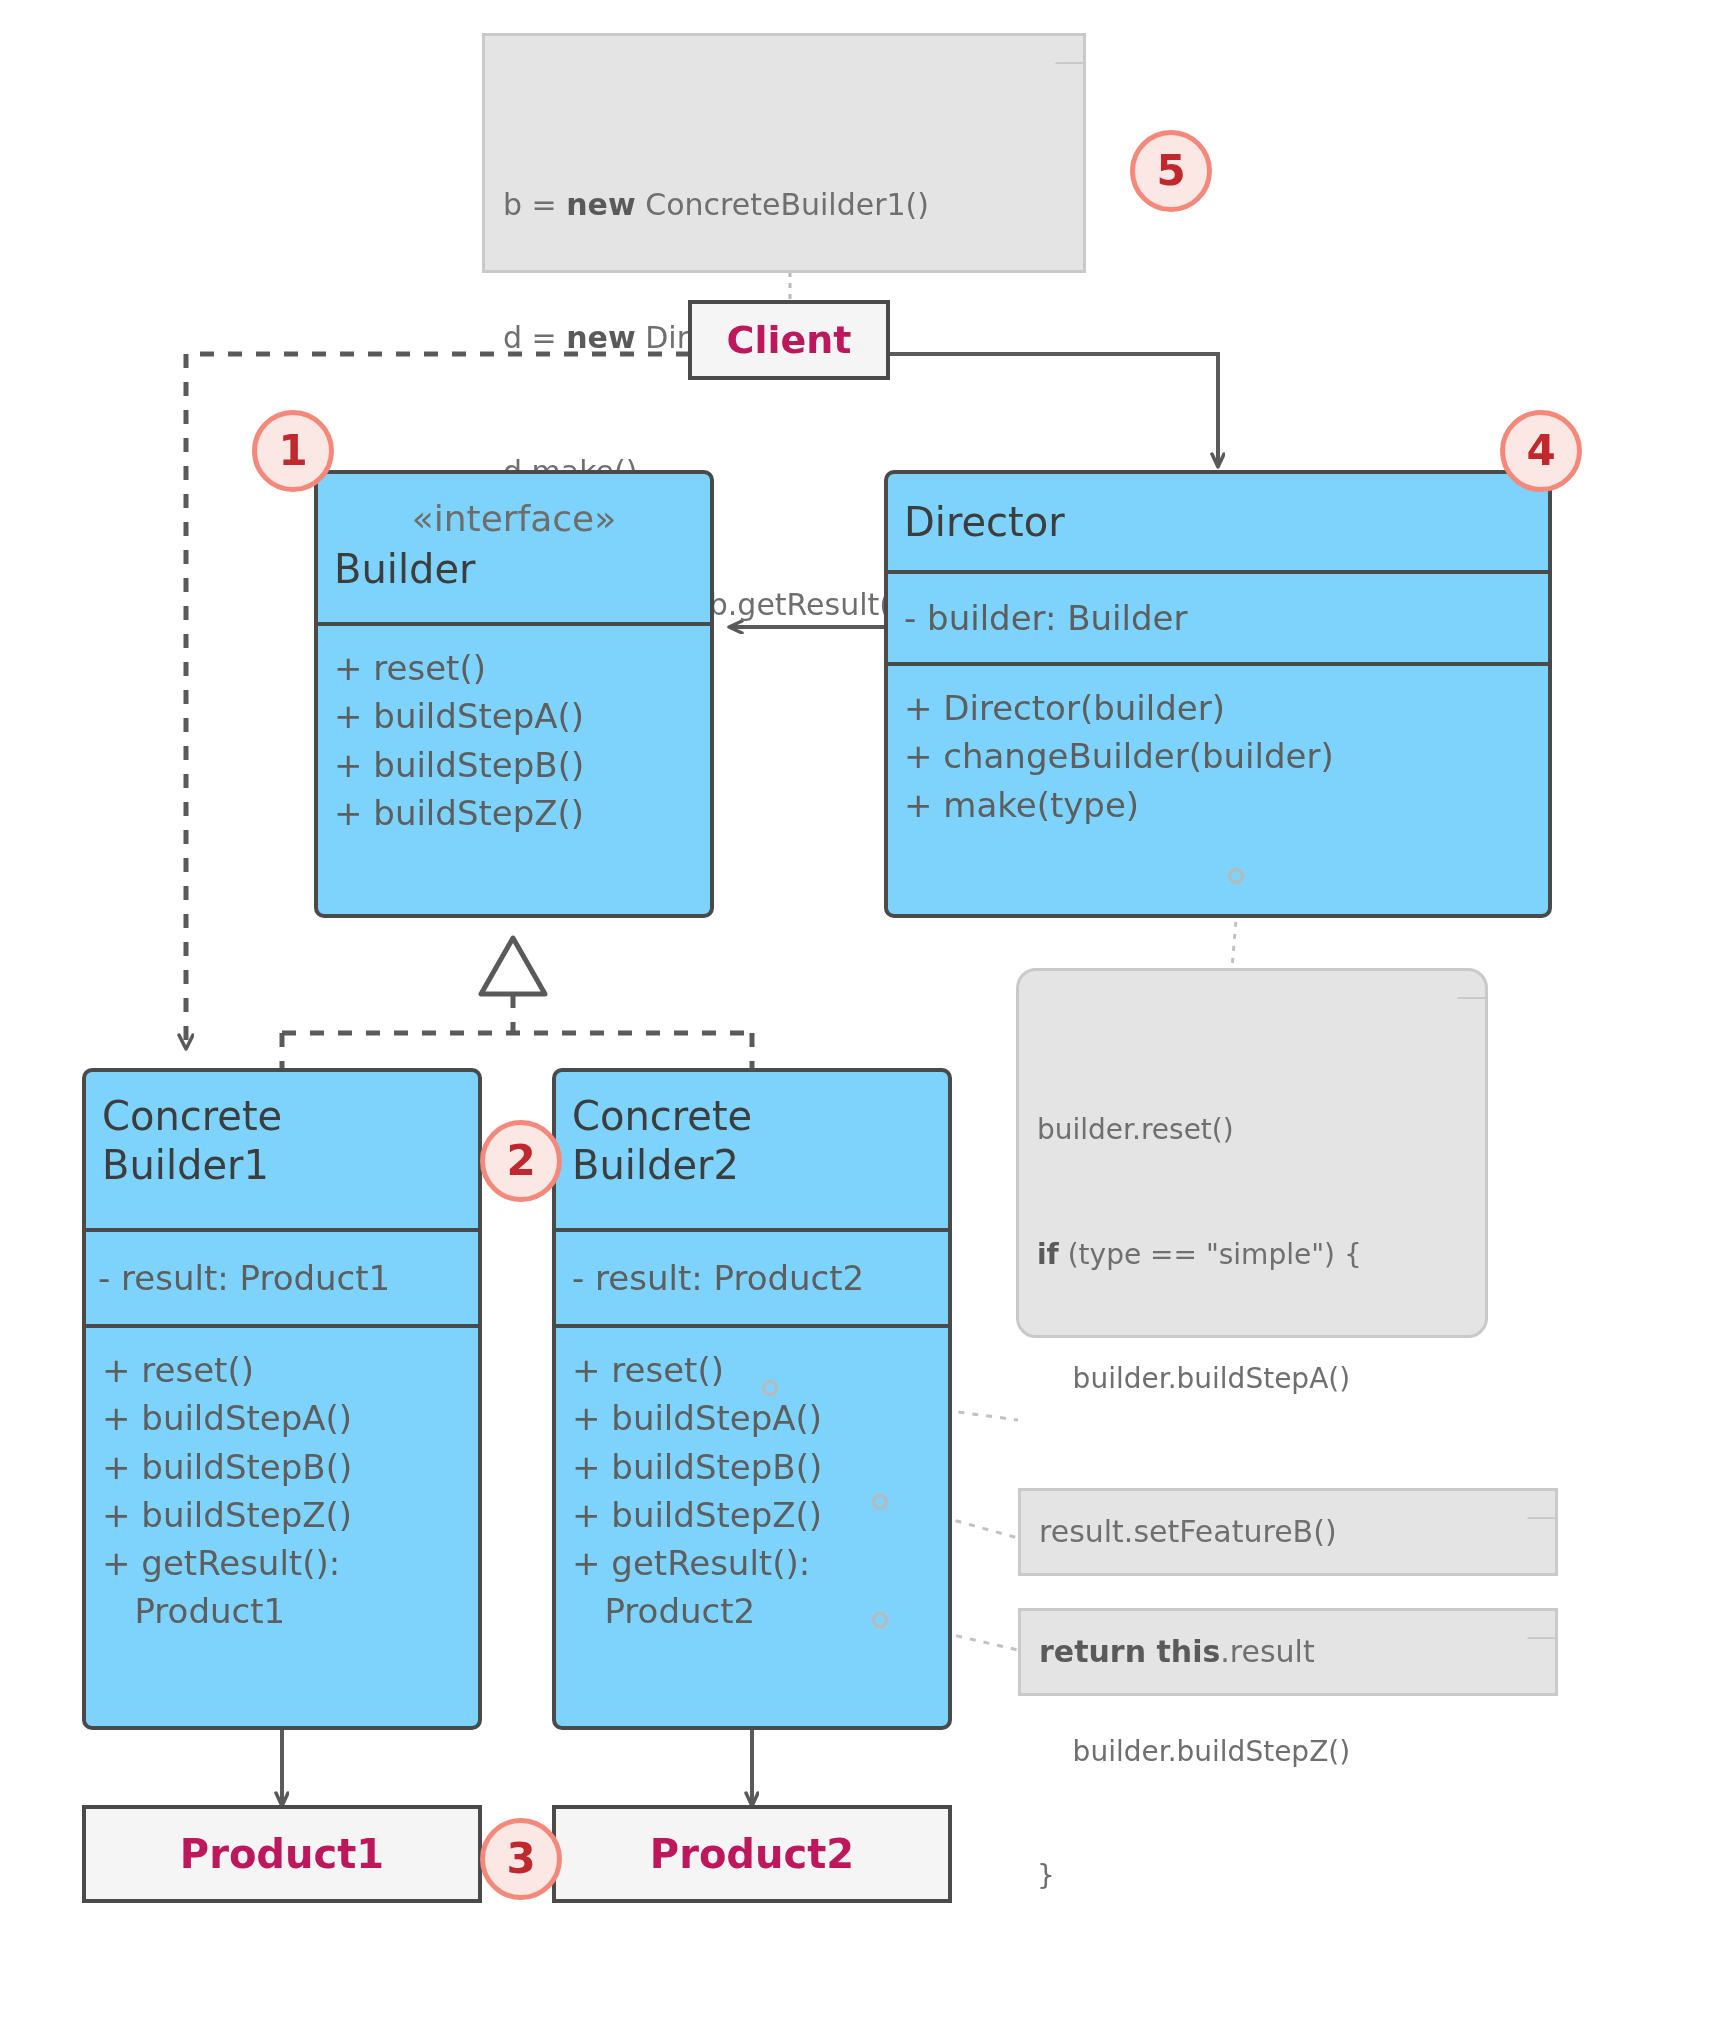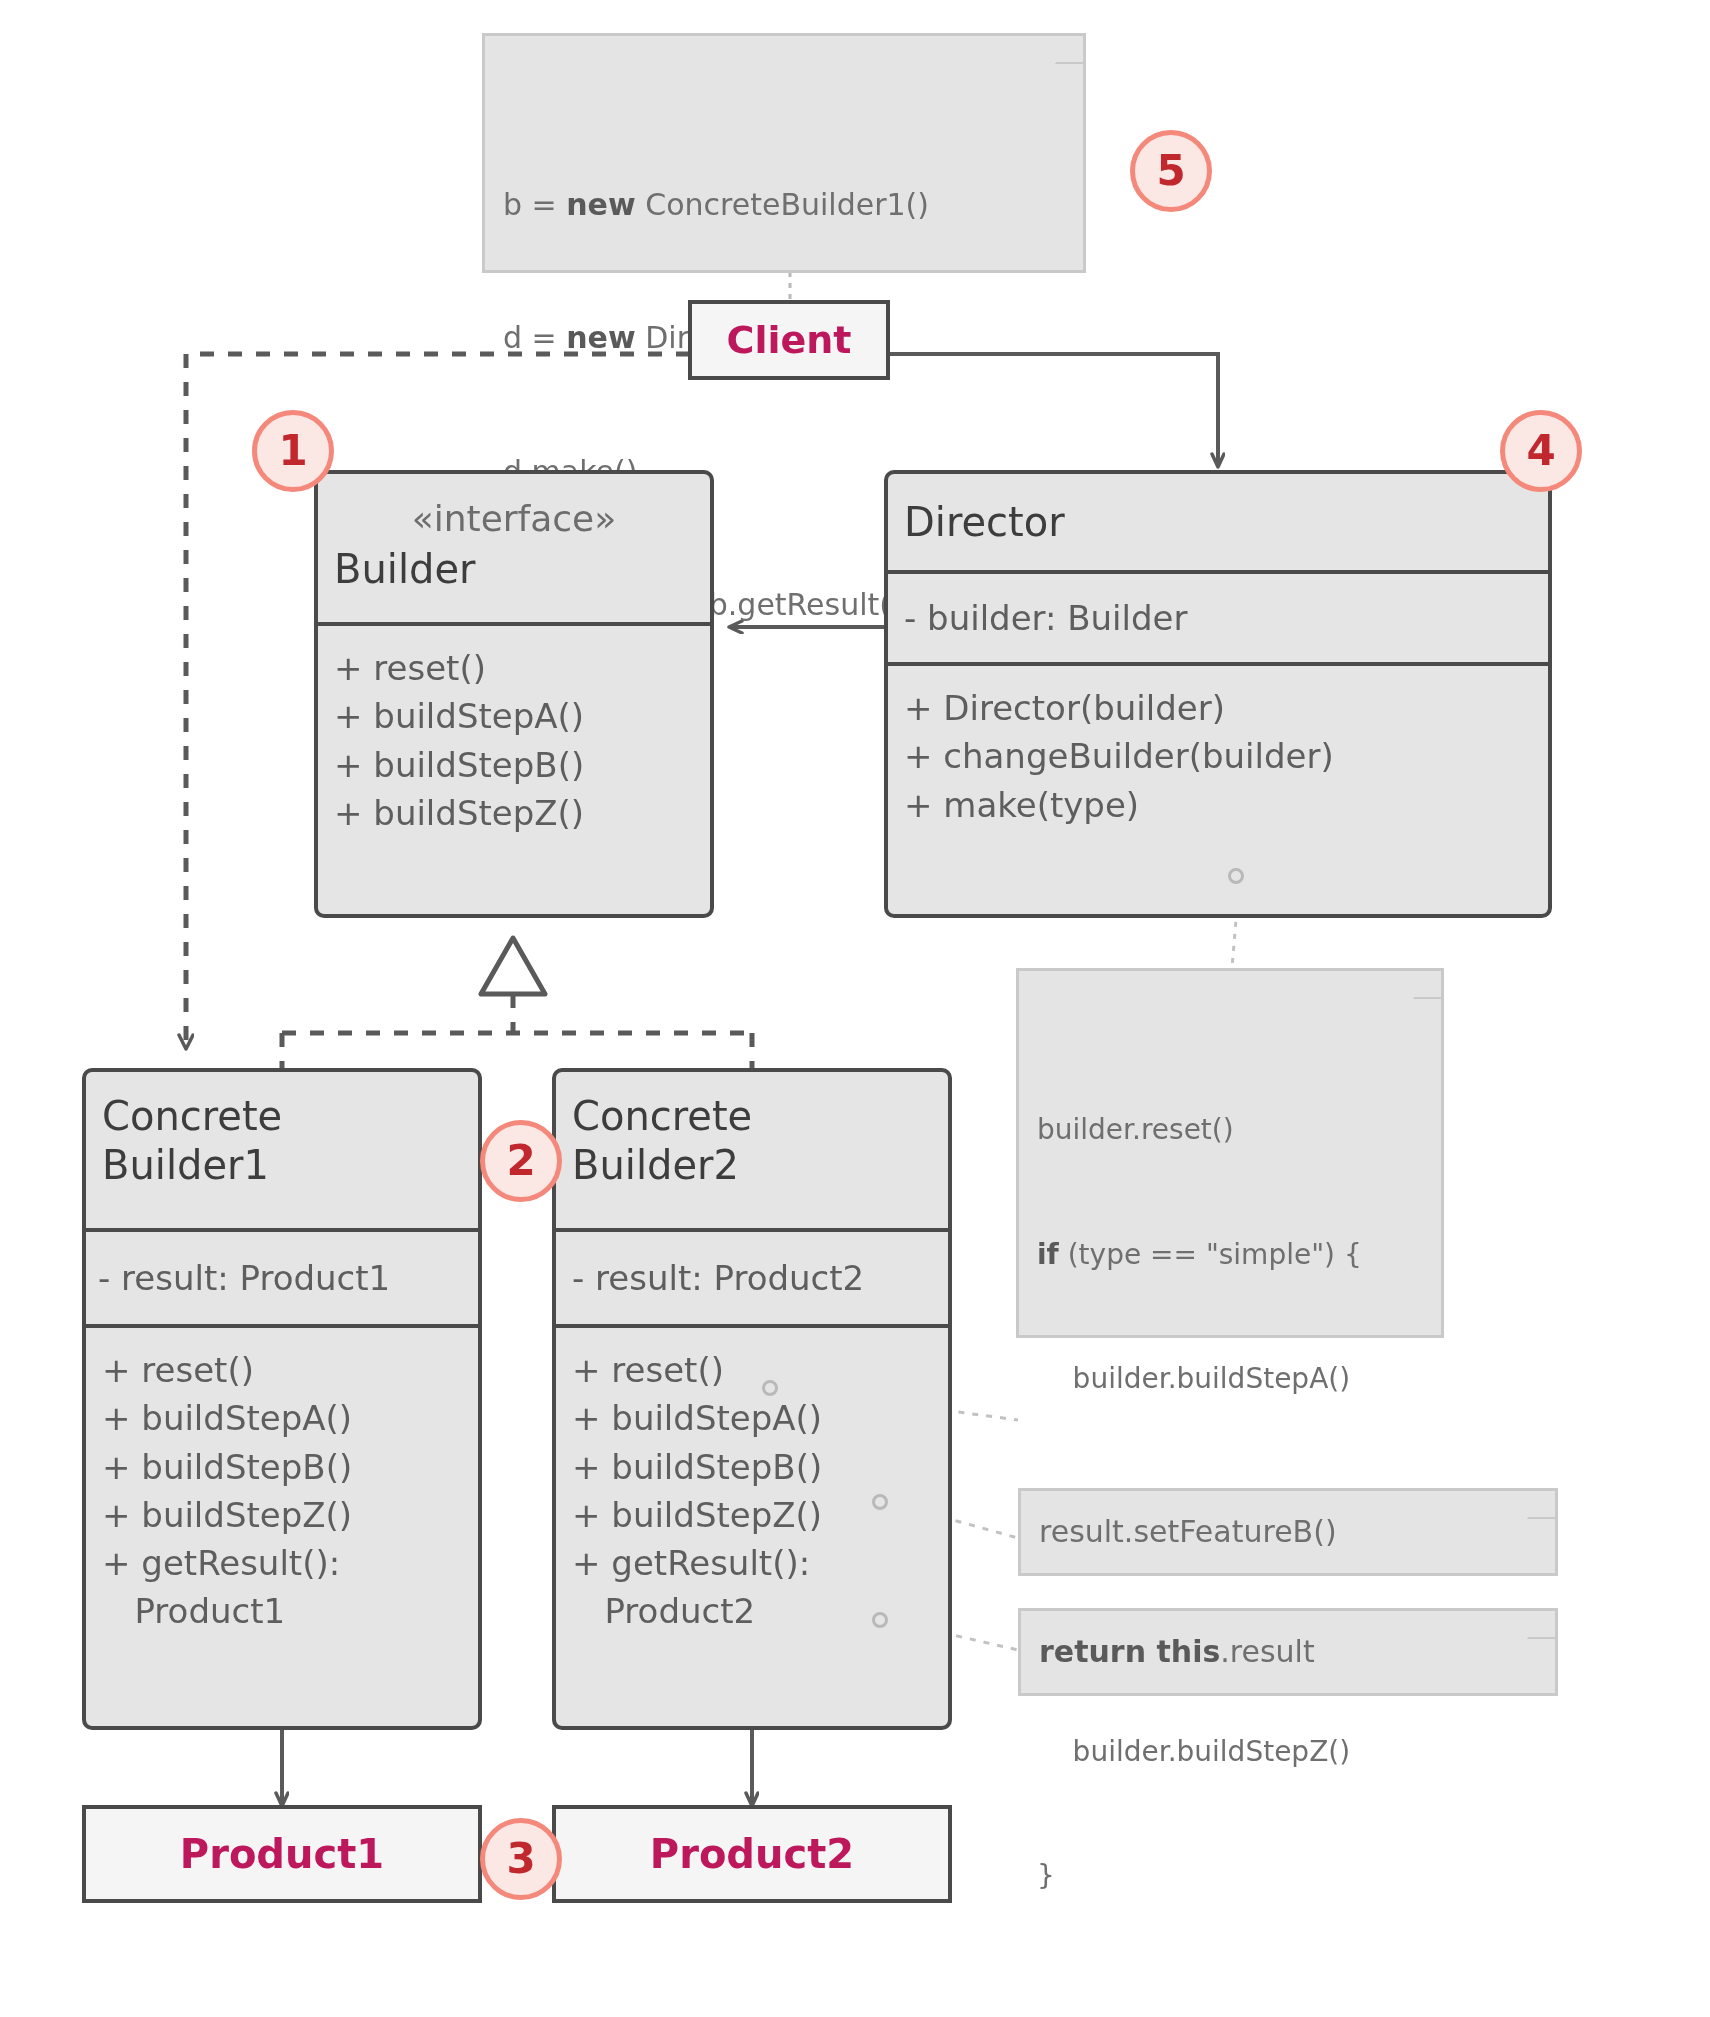--- a/index.html
+++ b/index.html
@@ -27,21 +27,21 @@
     height: 2017px;
     pointer-events: none;
   }
 
   
   .uml-box {
     position: absolute;
     box-sizing: border-box;
     border: 4px solid #4a4a4a;
     border-radius: 10px;
-    background: #e5e5e5;
+    background: #7dd3fc;
     overflow: hidden;
   }
   .uml-section {
     box-sizing: border-box;
     padding: 10px 16px;
   }
   .uml-section + .uml-section {
     border-top: 4px solid #4a4a4a;
   }
   .uml-title {
@@ -217,21 +217,21 @@
       <div class="uml-member">+ make(type)</div>
     </div>
   </div>
 
   <div class="anchor-dot" style="left:1228px; top:868px;"></div>
 
   <div class="badge" style="left:1500px; top:410px;">
     <span>4</span>
   </div>
 
-  <div class="note" style="left:1016px; top:968px; width:428px; height:370px; font-size:28px;">
+  <div class="note" style="left:1016px; top:968px; width:472px; height:370px; font-size:28px;border-radius:20px;">
     <span class="fold-line"></span>
     <div><span>builder.reset()</span><b></b><span></span></div>
     <div><span></span><b>if</b><span> (type == "simple") {</span></div>
     <div><span>    builder.buildStepA()</span><b></b><span></span></div>
     <div><span>} </span><b>else</b><span> {</span></div>
     <div><span>    builder.buildStepB()</span><b></b><span></span></div>
     <div><span>    builder.buildStepZ()</span><b></b><span></span></div>
     <div><span>}</span><b></b><span></span></div>
   </div>
 

